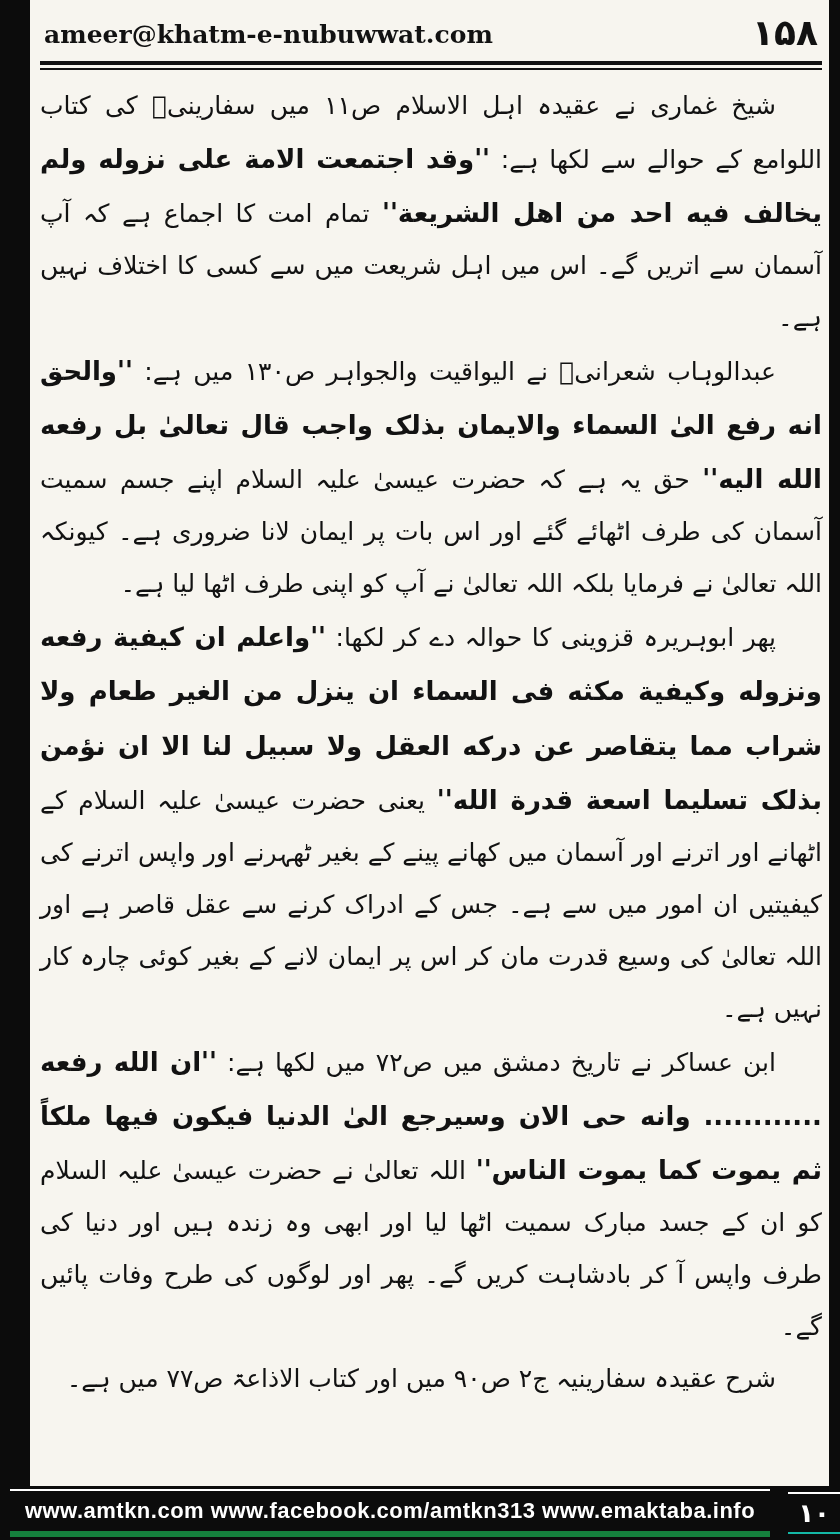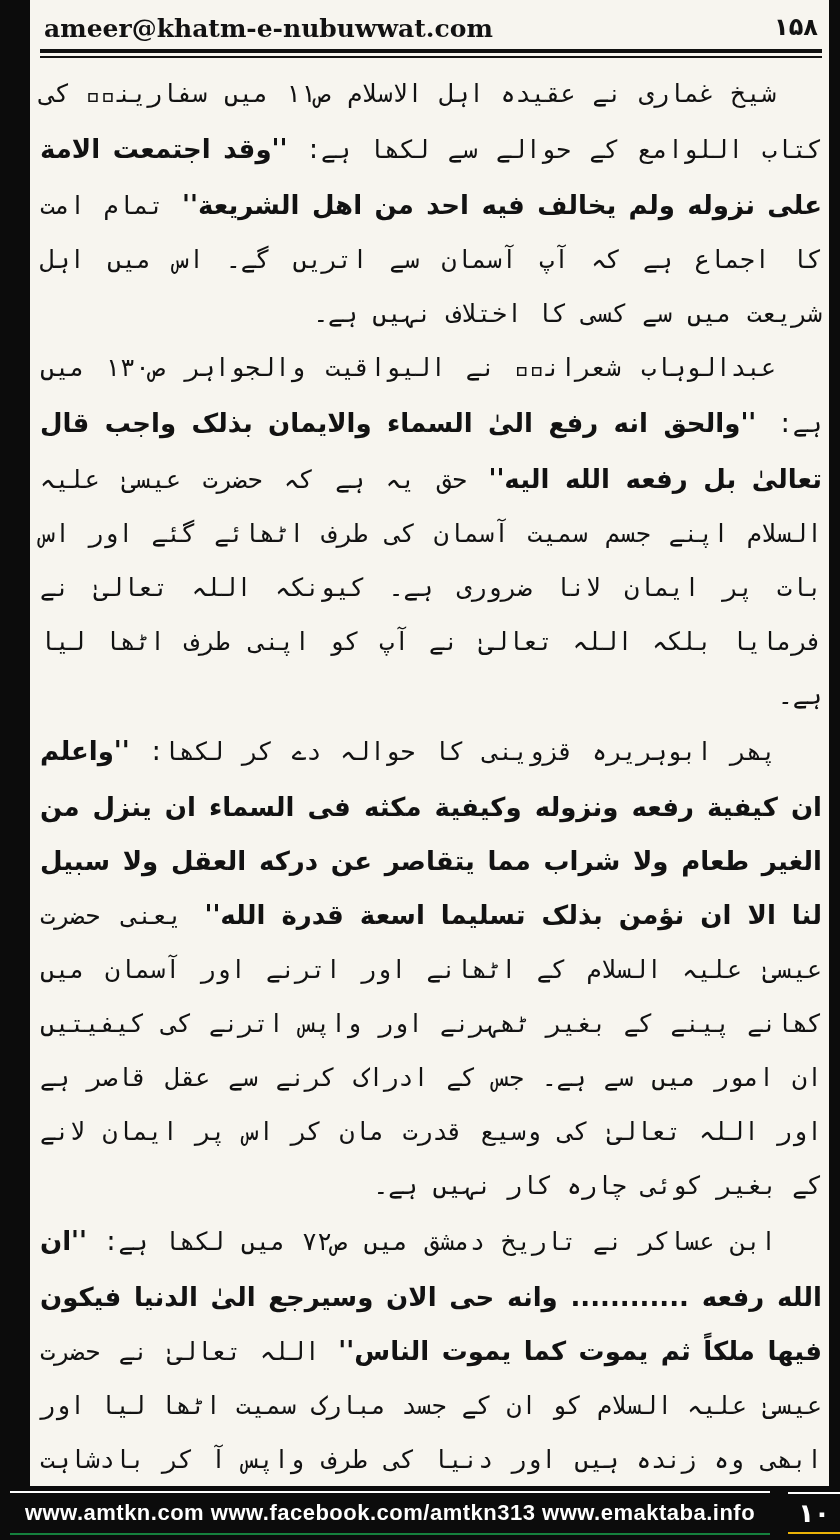--- a/index.html
+++ b/index.html
@@ -23,21 +23,21 @@
   .header {
     direction:rtl;
     display:flex; align-items:center; justify-content:space-between;
     padding:14px 4px 4px 4px;
   }
   .book-title {
     font-size:20px; font-weight:700;
     white-space:nowrap;
   }
   .page-number-top {
-    font-size:24px; font-weight:700;
+    font-size:36px; font-weight:700;
     letter-spacing:2px;
     transform:translateY(-2px);
   }
   .header-email {
     direction:ltr;
     font-family:"DejaVu Serif", serif;
     font-weight:700; font-size:25px;
     white-space:nowrap;
   }
   .header-rule {
@@ -48,44 +48,44 @@
   }
 
   
   .body-text {
     direction:rtl;
     text-align:justify;
     font-size:25px;
     line-height:2.08;
   }
   .para { text-indent:46px; }
-  .urdu-text   { font-weight:400;font-family:Liberation Mono, monospace; }
+  .urdu-text   { font-weight:400; }
   .arabic-quote{ font-weight:700; font-size:26px; }
 
   
   .footer {
     position:absolute; left:0; right:0; bottom:0;
     height:54px;
     background:#0c0c0c;
     display:flex; align-items:center;
   }
   .footer-pagebox {
     direction:rtl;
     width:52px; margin-left:4px;
     text-align:center;
     color:#fff; font-size:26px; font-weight:700;
-    border-top:2px solid #fff; border-bottom:2px solid #eab308;
+    border-top:2px solid #fff; border-bottom:2px solid #14b8a6;
     padding:4px 0;
     flex:0 0 auto;
   }
   .footer-sites {
     direction:ltr;
     flex:1;
     margin:0 14px 0 10px;
-    border-top:2px solid #fff; border-bottom:2px solid #15803d;
+    border-top:2px solid #fff; border-bottom:6px solid #15803d;
     padding:7px 0;
     text-align:center;
     color:#fff;
     font-family:"Liberation Sans", sans-serif;
     font-weight:700; font-size:22px;
     white-space:nowrap;
     letter-spacing:0.5px;
   }
 </style>
 </head>

